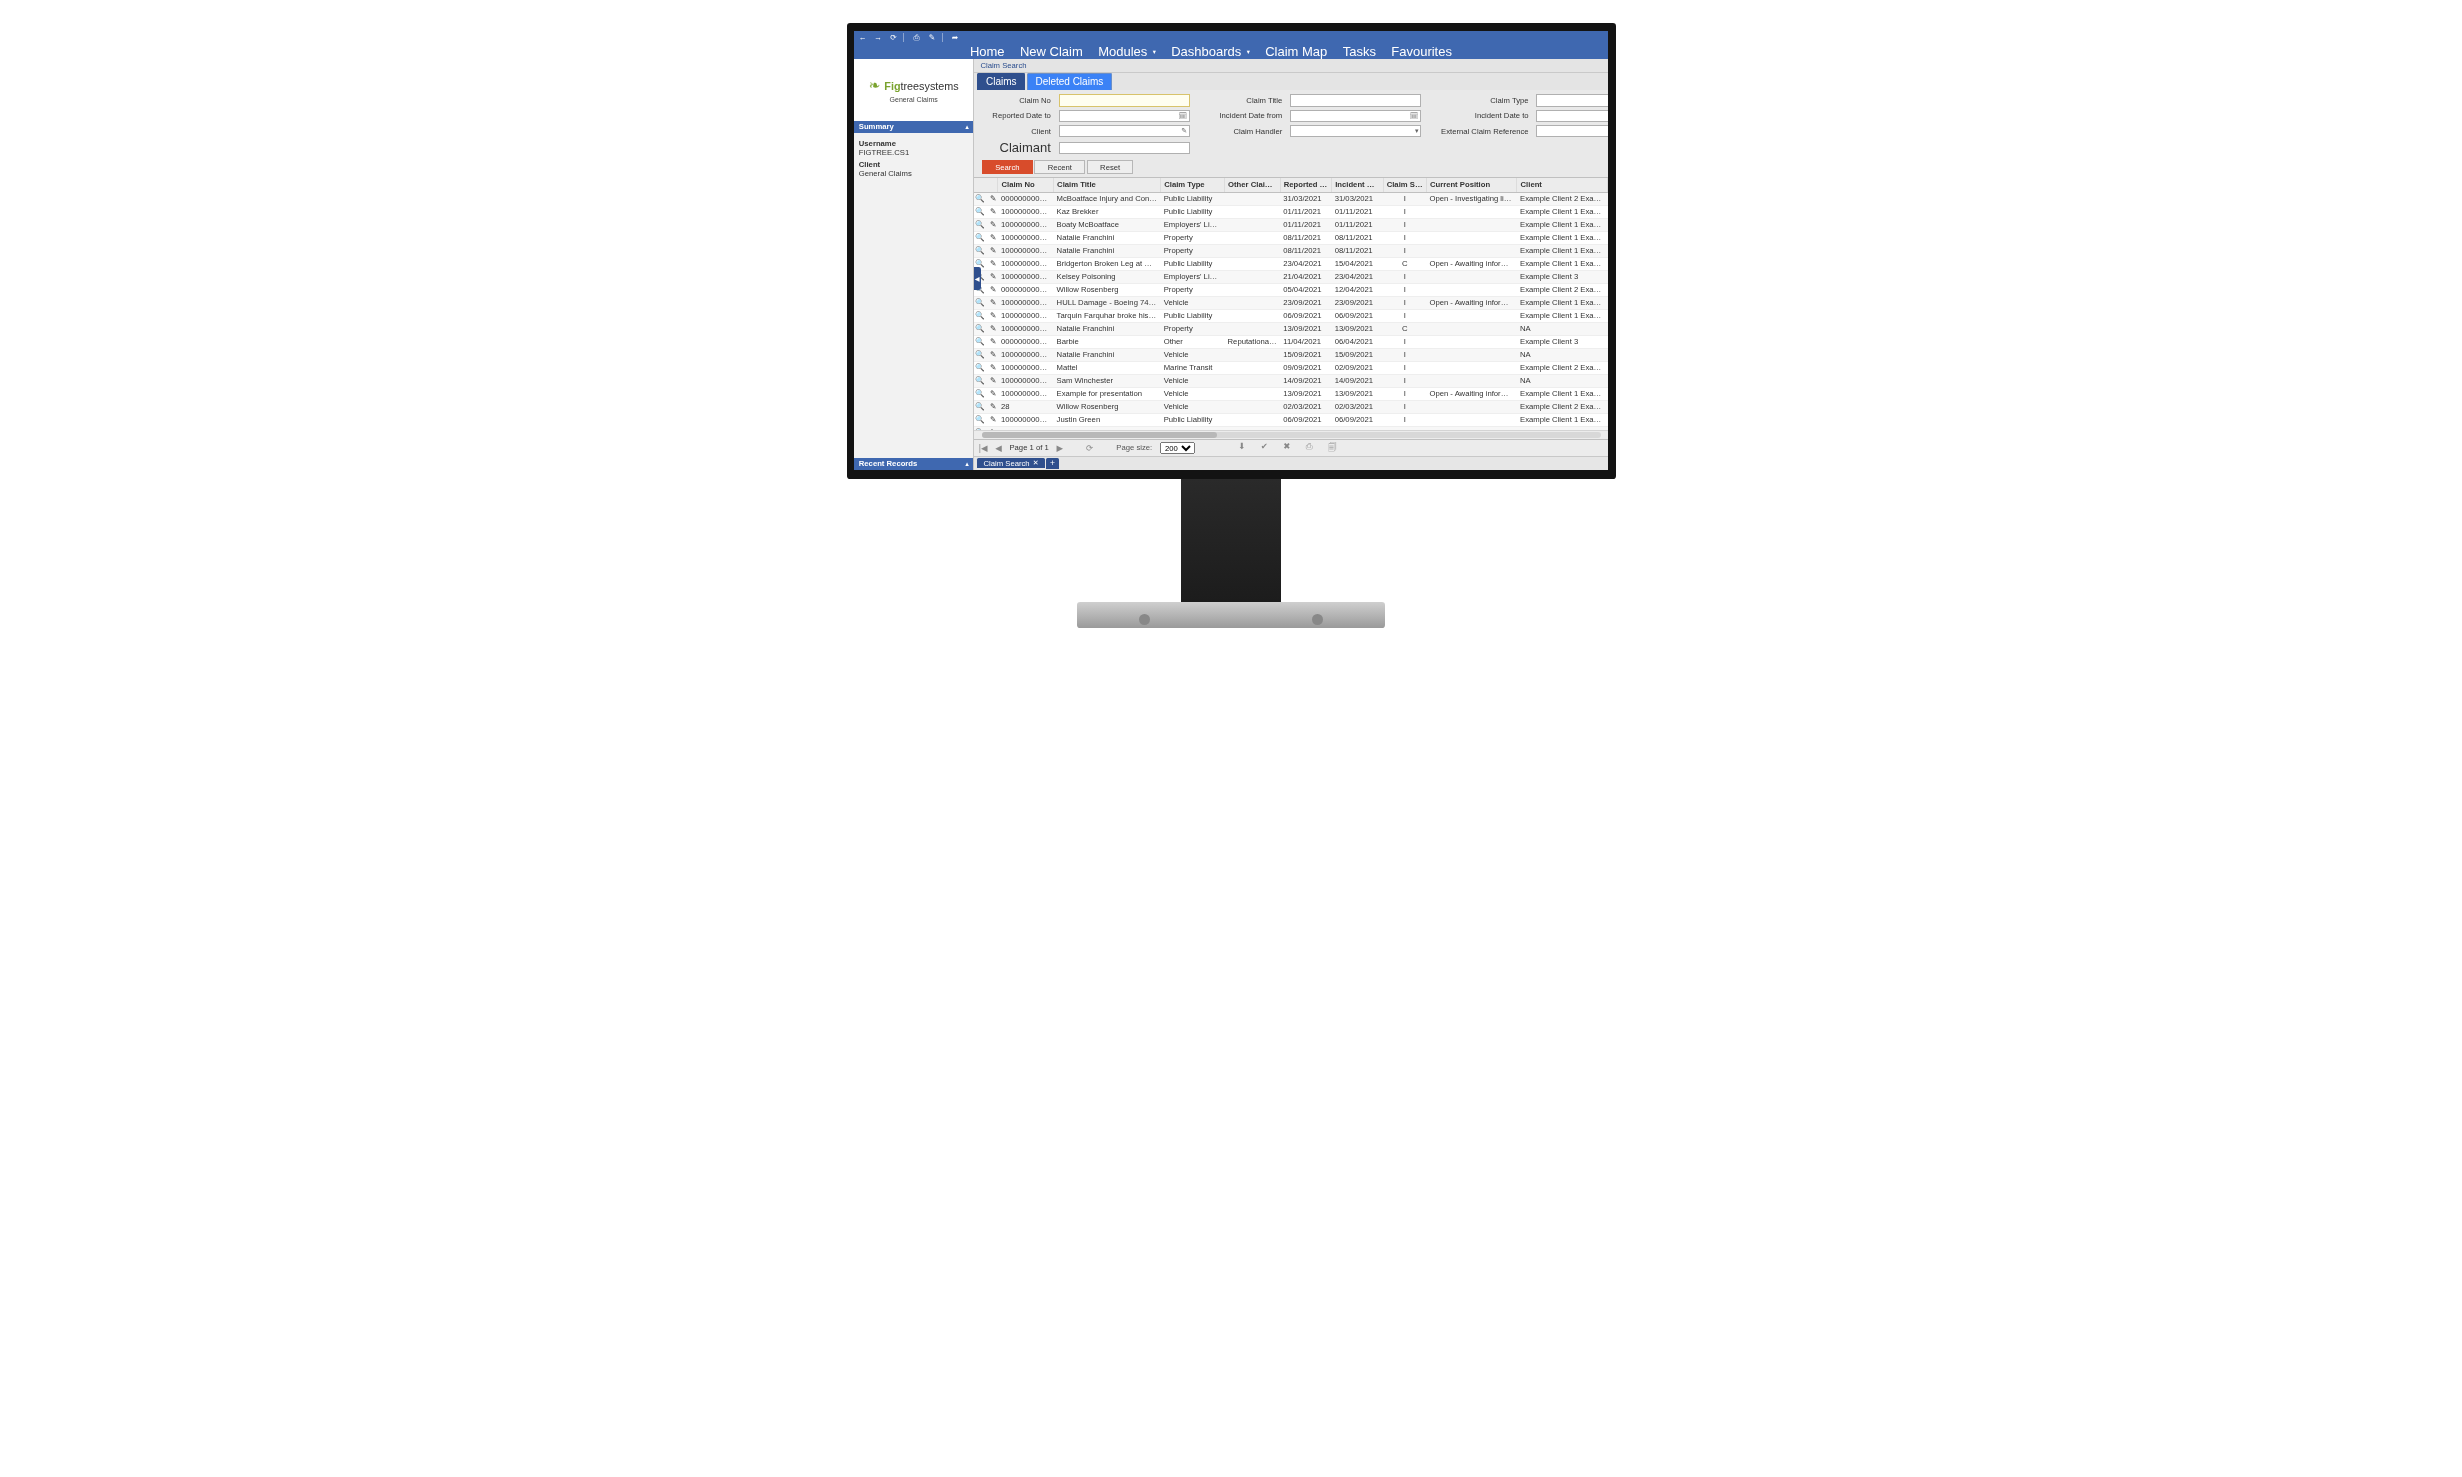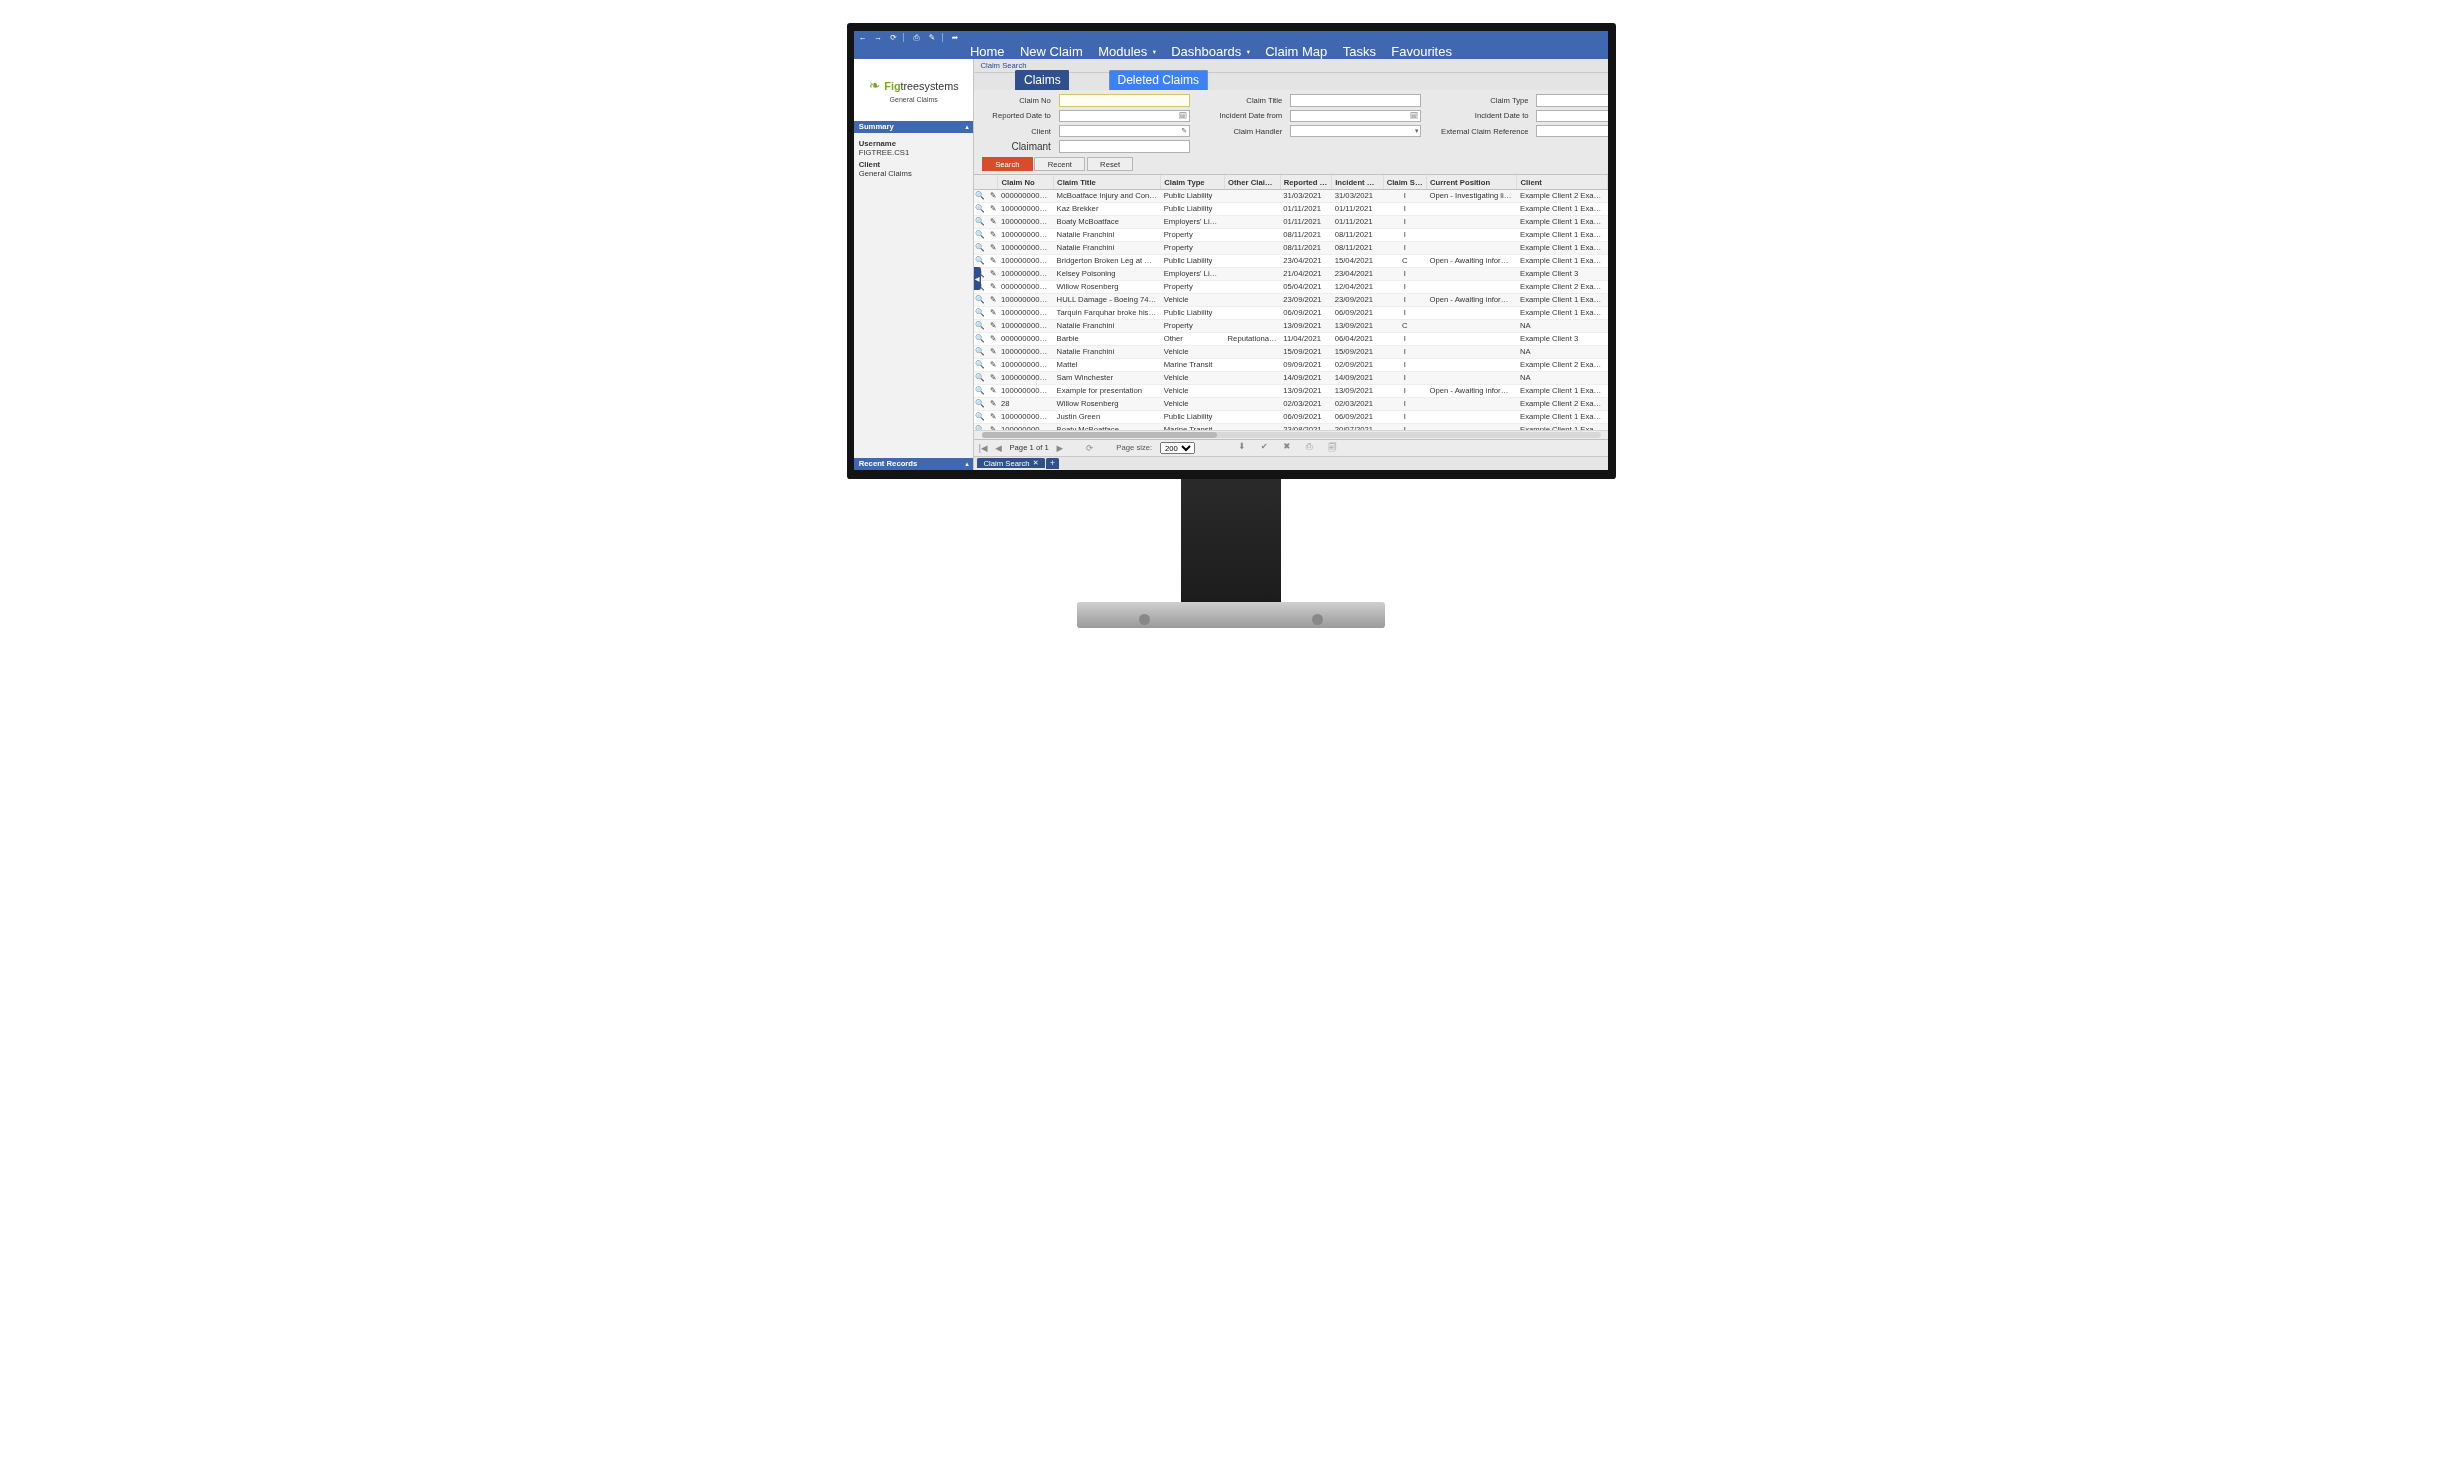--- a/index.html
+++ b/index.html
@@ -37,32 +37,32 @@
   .side-section-hdr { background: #3f68b0; color:#fff; padding: 1.5px 4.6px; font-size:7.7px; font-weight:bold; display:flex; justify-content:space-between; align-items:center;}
   .side-section-hdr .chev { font-size:6.2px; }
   .side-content { padding: 3.1px 4.6px; font-size: 7.7px; color:#333; }
   .side-content .lbl { font-weight:bold; margin-top:3.1px; }
   .side-content .val { margin-bottom:3.1px; }
   .recent-hdr { margin-top:auto; }
 
   .main-area { flex:1; display:flex; flex-direction:column; position:relative; overflow:hidden; }
   .crumb-bar { height:14px; background:#e4e4e4; border-bottom:0.8px solid #c9c9c9; display:flex; align-items:center; padding:0 6.2px; font-size:7.7px; color:#2a4d8e; }
   .tab-strip { height:17px; display:flex; align-items:flex-end; padding-left:3.1px; gap:1.5px; background:#e4e4e4; }
-  .tab { padding:2.3px 7.7px; font-size:12px; border:0.8px solid #b0b0b0; border-bottom:none; background:#d7d7d7; color:#2a4d8e; cursor:pointer; border-radius:1.5px 1.5px 0 0;margin-left:38px;}
+  .tab { padding:2.3px 7.7px; font-size:10px; border:0.8px solid #b0b0b0; border-bottom:none; background:#d7d7d7; color:#2a4d8e; cursor:pointer; border-radius:1.5px 1.5px 0 0;}
   .tab.active { background:#2f4f8d; color:#fff; border-color:#2f4f8d; }
 
   
   .search-form { background:#e9e9e9; padding:4.6px 7.7px 1.5px 7.7px; }
   .form-grid { display:grid; grid-template-columns: 69px 131px 85px 131px 100px 131px; column-gap:7.7px; row-gap:3.1px; align-items:center; }
   .form-grid label { text-align:right; font-size:7.7px; color:#333; }
   .form-grid .inp { height:12.3px; border:0.8px solid #b0b0b0; background:#fff; width:100%; font-size:7.7px; padding:0 1.5px; display:flex; align-items:center; justify-content:flex-end; position:relative;}
   .form-grid .inp.yellow { background:#fffef0; border-color:#d8c36b; }
   .form-grid .inp .tail-icon { font-size:7px; color:#666; margin-left:auto; cursor:pointer;}
   .form-row-lower { display:grid; grid-template-columns:69px 131px; column-gap:7.7px; row-gap:3.1px; align-items:center; margin-top:3.1px;}
-  .form-row-lower label { text-align:right; font-size:10px; color:#333;}
+  .form-row-lower label { text-align:right; font-size:13px; color:#333;}
   .form-row-lower .inp { height:12.3px; border:0.8px solid #b0b0b0; background:#fff; width:100%; font-size:7.7px; padding:0 1.5px;}
 
   .action-tabs { display:flex; margin-top:4.6px; }
   .action-tabs .atab { padding:1.5px 12.3px; font-size:7.7px; border:0.8px solid #b7b7b7; background:#eee; cursor:pointer; margin-right:1.5px; color:#333;}
   .action-tabs .atab.active { background:#d84c2b; color:#fff; border-color:#d84c2b;}
 
   
   .table-wrap { flex:1; overflow:auto; background:#fff; border-top:0.8px solid #c0c0c0; margin-top:1.5px; }
   table.results { width:100%; border-collapse:collapse; font-size:7.7px; table-layout:fixed; }
   table.results th { background:#ececec; border-bottom:0.8px solid #c0c0c0; text-align:left; padding:2.3px 3.1px; font-weight:bold; color:#333; border-right:0.8px solid #dcdcdc; white-space:nowrap; overflow:hidden; text-overflow:ellipsis;}

